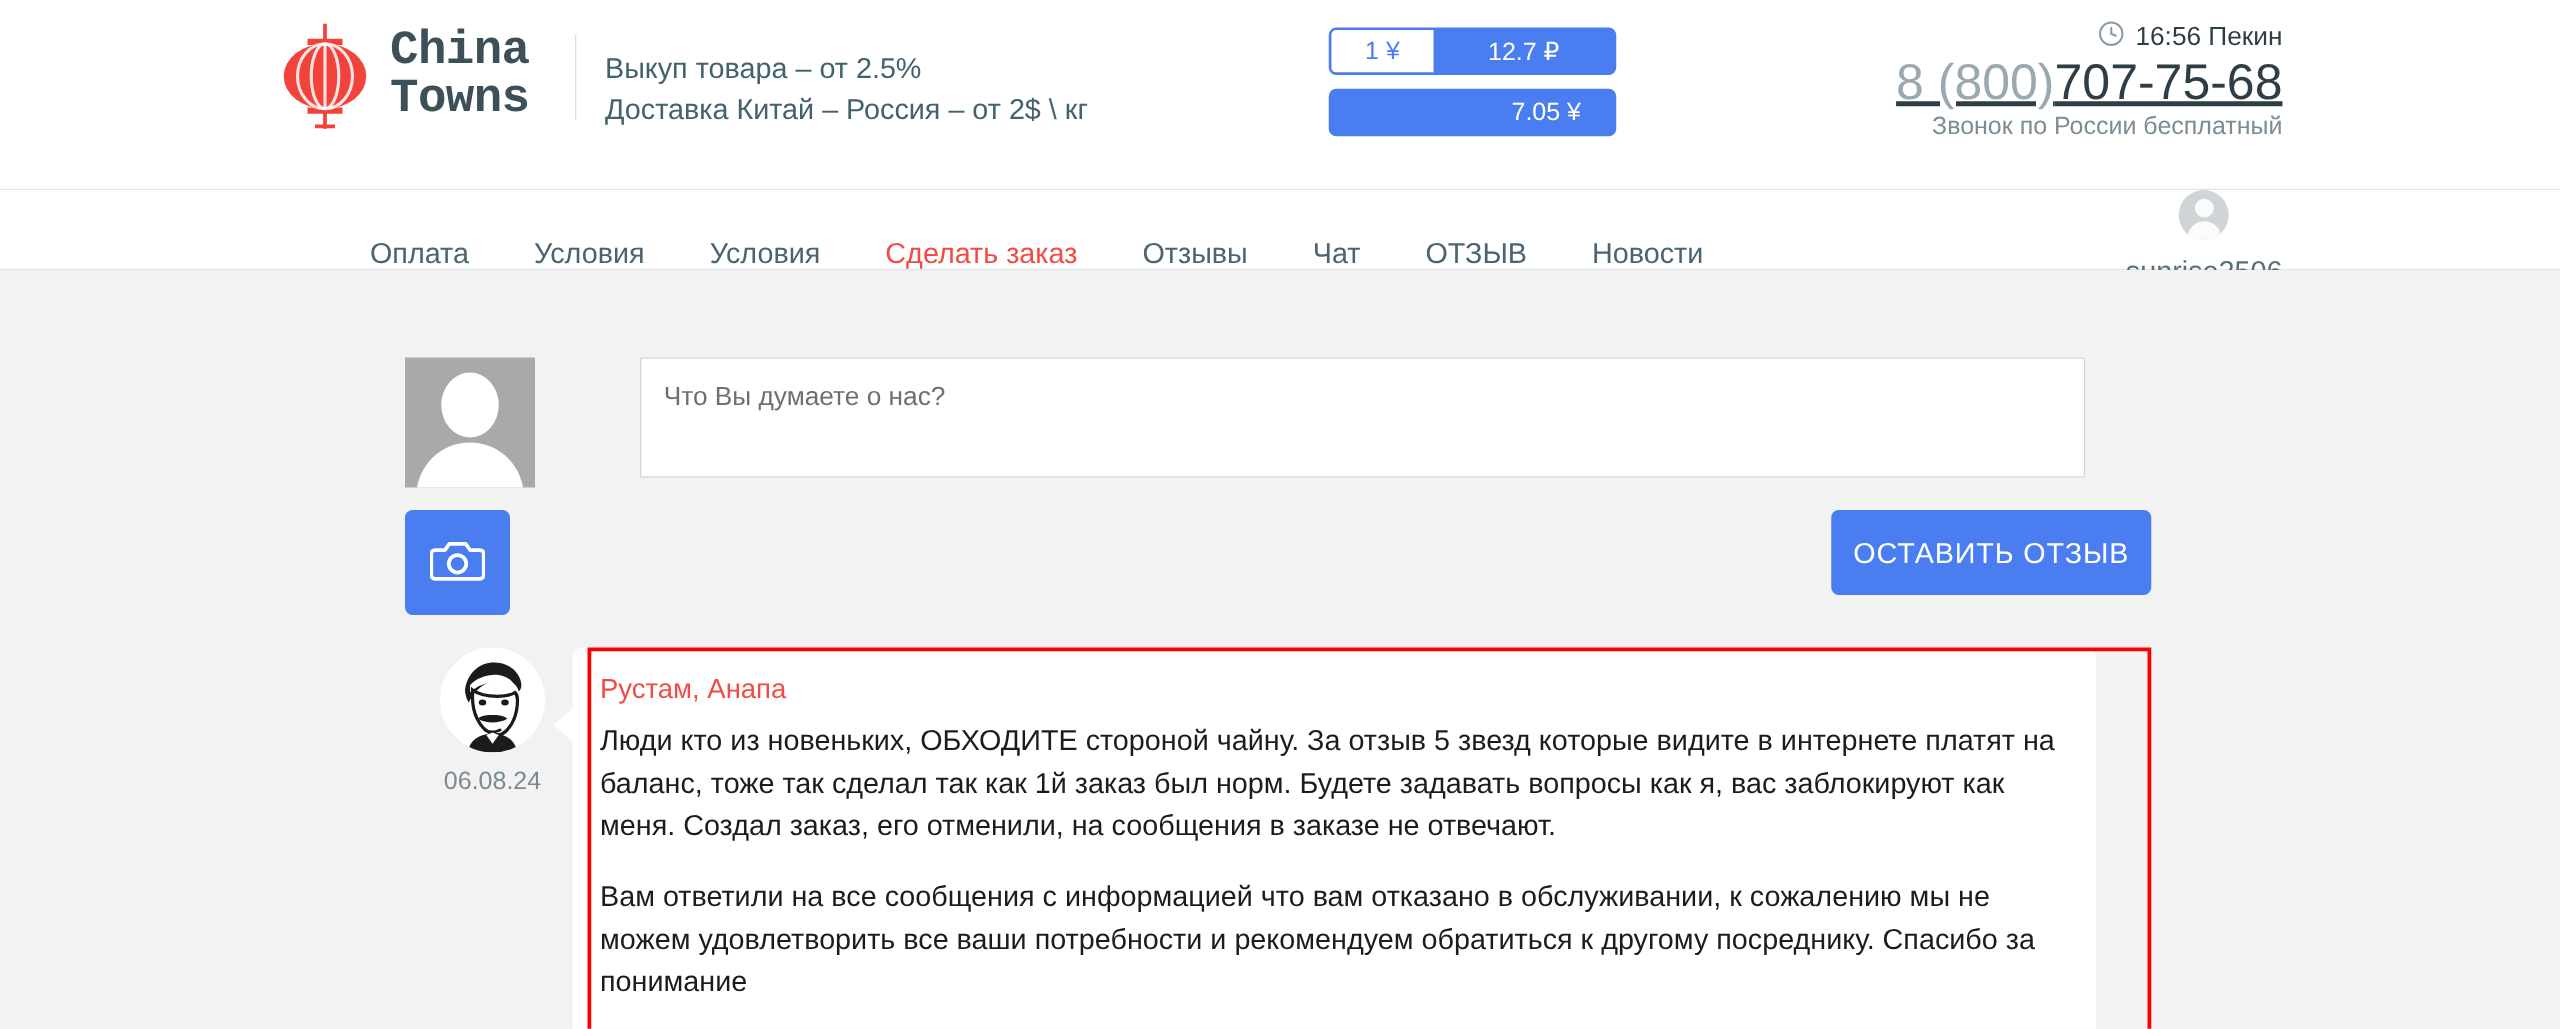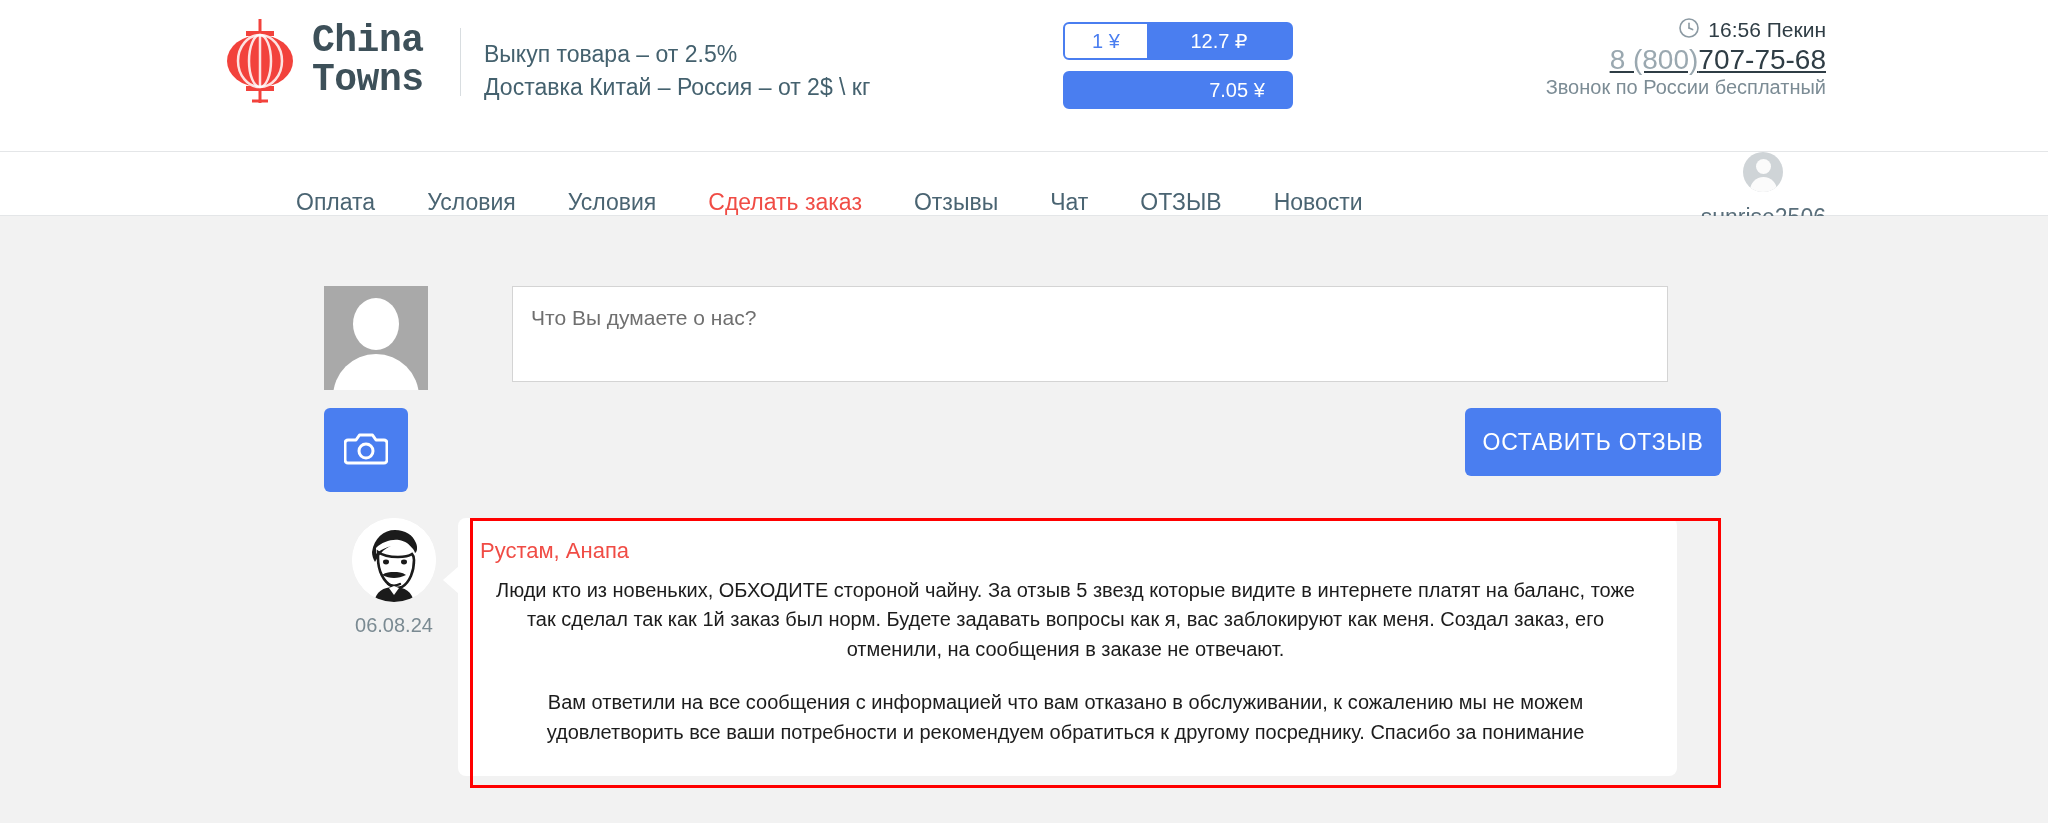--- a/index.html
+++ b/index.html
@@ -121,21 +121,21 @@
     display: flex;
     align-items: center;
     justify-content: flex-end;
     gap: 8px;
     color: #2f3d45;
     font-size: 21px;
     height: 28px;
   }
   .clock-icon { display: block; }
   .phone {
-    font-size: 28px;
+    font-size: 40px;
     color: #2f3d45;
     line-height: 1.12;
     margin-top: 2px;
     white-space: nowrap;
     text-align: center;
   }
   .phone .dim { color: #9aa8b0; }
   .phone-note {
     font-size: 20px;
     color: #7c8c95;
@@ -363,24 +363,23 @@
     border: 3px solid #ff0000;
     pointer-events: none;
   }
   .review-author {
     color: #f04c45;
     font-size: 22px;
     margin-bottom: 12px;
   }
   .review-text {
     color: #1c1c1c;
-    font-size: 20px;
+    font-size: 23px;
     line-height: 1.47;
     margin: 0 0 24px 0;
-    text-align: center;
   }
   .review-text:last-child { margin-bottom: 0; }
 </style>
 </head>
 <body>
 
 <header class="header-top">
   <div class="header-inner">
 
     <a class="logo-block" href="#">

